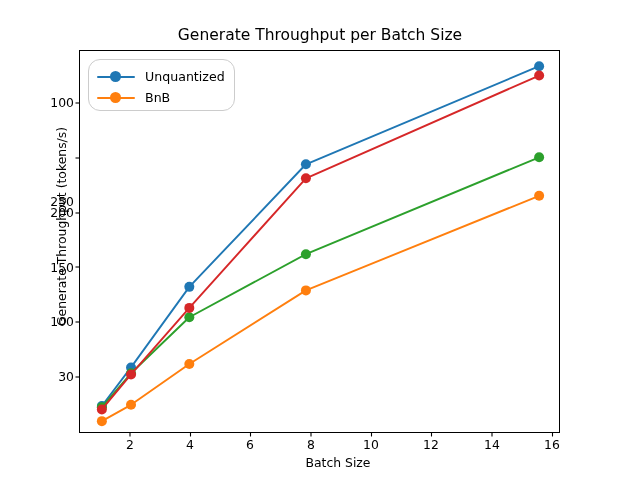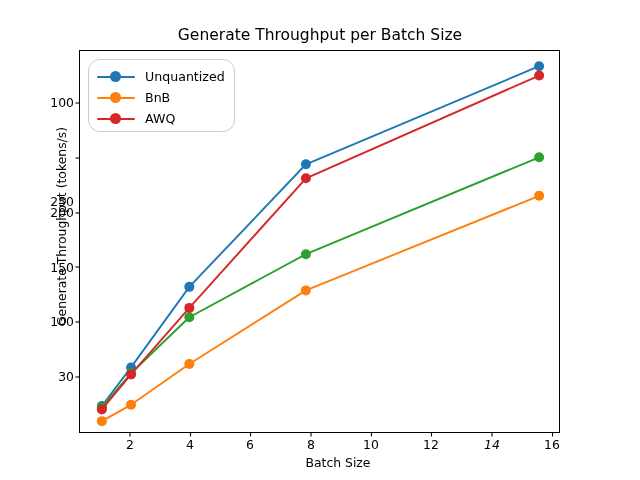--- a/index.html
+++ b/index.html
@@ -161,21 +161,21 @@
     <div class="ytick-label" style="top:371px;">30</div>
   </div>
 
   <div id="xtick-labels">
     <div class="xtick-label" style="left:130px;">2</div>
     <div class="xtick-label" style="left:190px;">4</div>
     <div class="xtick-label" style="left:250px;">6</div>
     <div class="xtick-label" style="left:311px;">8</div>
     <div class="xtick-label" style="left:371px;">10</div>
     <div class="xtick-label" style="left:431px;">12</div>
-    <div class="xtick-label" style="left:492px;font-style:italic;">14</div>
+    <div class="xtick-label" style="left:492px;">14</div>
     <div class="xtick-label" style="left:552px;">16</div>
   </div>
 
   <div id="ylabel">Generate Throughput (tokens/s)</div>
   <div id="xlabel">Batch Size</div>
 
   <div id="plot-area">
     <svg id="plot-svg" viewBox="0 0 481 383" preserveAspectRatio="none">
         <g>
           <polyline points="21.86,354.98 51.02,316.44 109.32,235.87 225.92,113.27 459.14,15.18" fill="none" stroke="#1f77b4" stroke-width="1.9" stroke-linejoin="round" stroke-linecap="round"></polyline>
@@ -240,22 +240,15 @@
       </span>
       <span class="legend-label">Unquantized</span>
     </div>
     <div class="legend-row">
       <span class="legend-sample">
         <span class="lline" style="background: rgb(255, 127, 14);"></span>
         <span class="ldot" style="background: rgb(255, 127, 14);"></span>
       </span>
       <span class="legend-label">BnB</span>
     </div>
-    <div class="legend-row">
-      <span class="legend-sample">
-        <span class="lline" style="background: rgb(214, 39, 40);"></span>
-        <span class="ldot" style="background: rgb(214, 39, 40);"></span>
-      </span>
-      <span class="legend-label">AWQ</span>
-    </div>
   </div>
 
 </div>
 
 </body></html>

